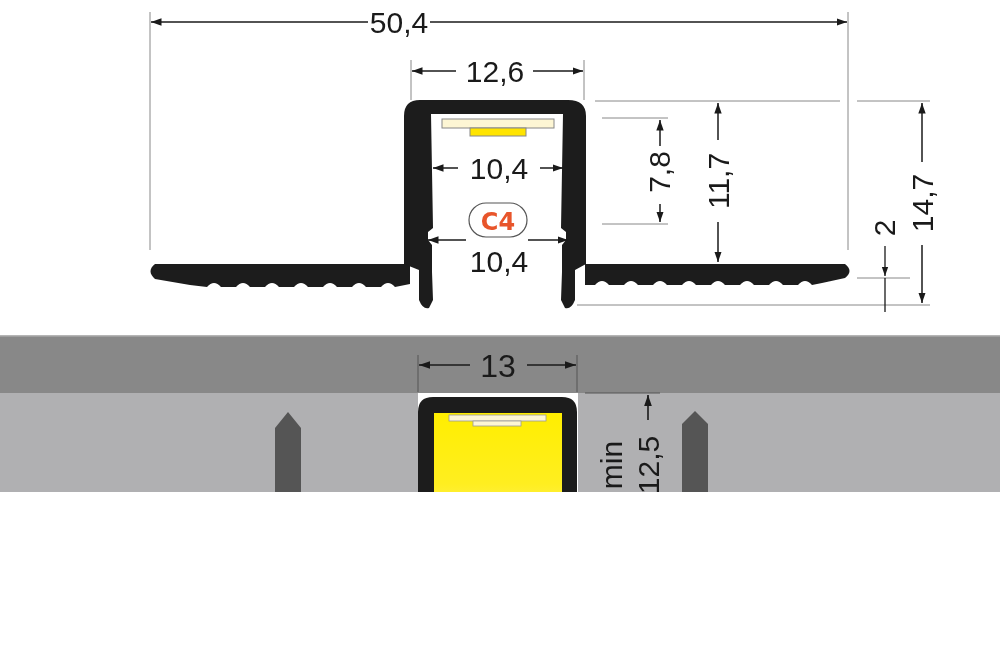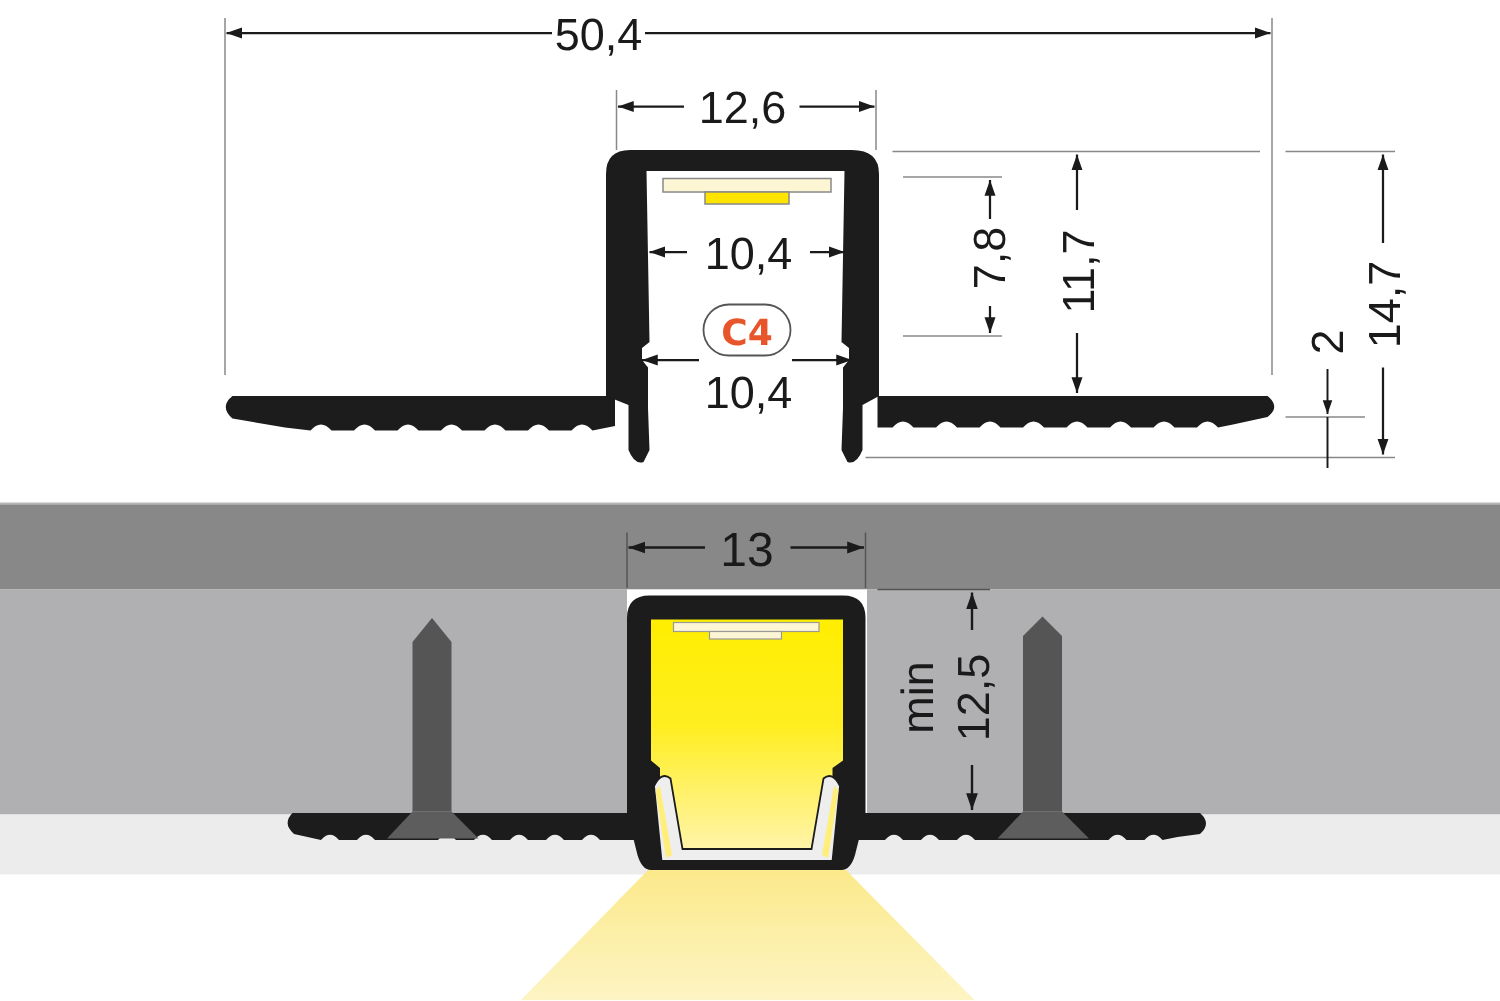--- a/index.html
+++ b/index.html
@@ -1,16 +1,16 @@
 <!DOCTYPE html>
 <html><head>
 <meta charset="utf-8">
 <style>
   html,body{margin:0;padding:0;background:#ffffff;}
-  #stage{position:relative;width:1000px;height:667px;overflow:hidden;background:#ffffff;}
+  #stage{position:relative;width:1000px;height:492px;overflow:hidden;background:#ffffff;}
   svg{position:absolute;left:0;top:0;}
   .dim{font-family:"Liberation Sans","DejaVu Sans",sans-serif;fill:#1a1a1a;}
   .lbl{font-family:"DejaVu Sans","Liberation Sans",sans-serif;font-weight:bold;}
 </style>
 </head>
 <body>
 
 <div id="stage">
 <svg width="1000" height="667" viewBox="0 0 1000 667" xmlns="http://www.w3.org/2000/svg">
   <defs>

